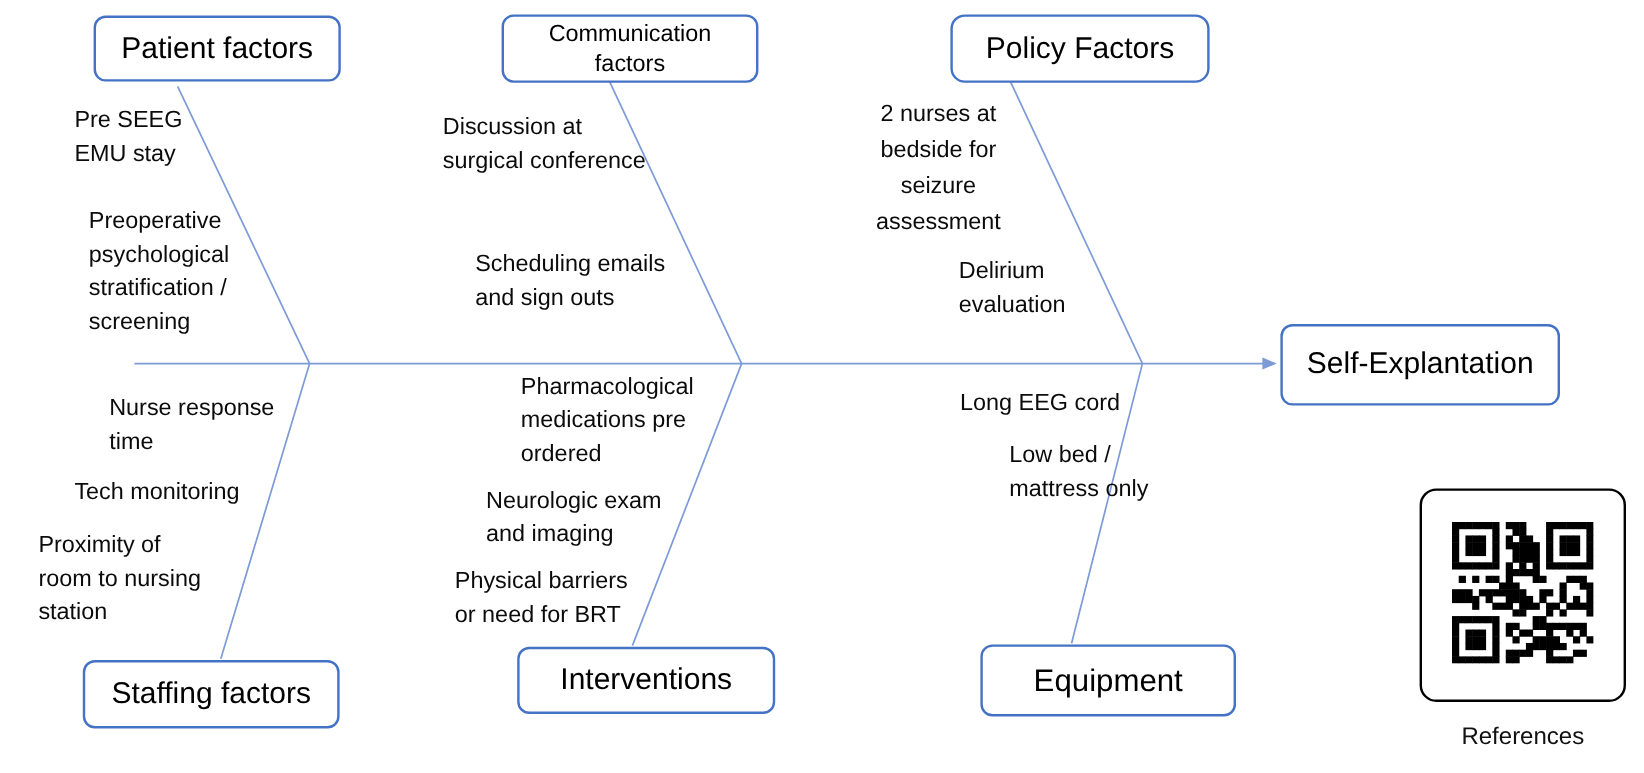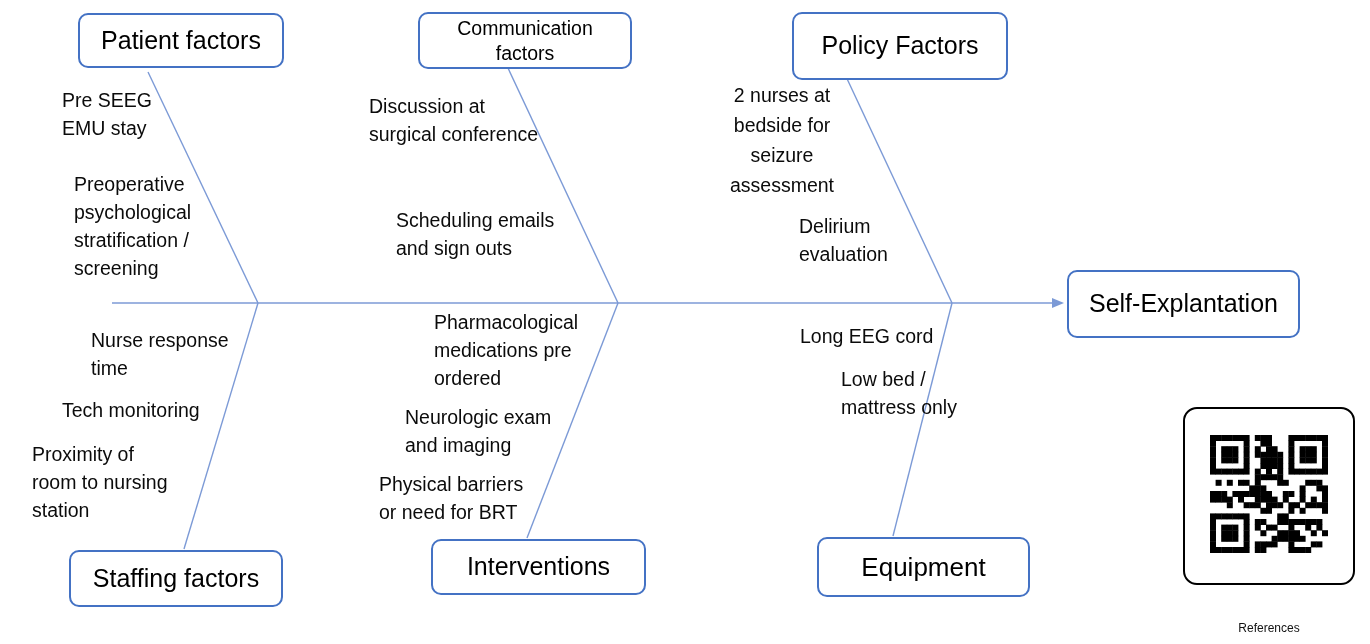--- a/index.html
+++ b/index.html
@@ -26,21 +26,21 @@
   }
   .cause{
     position:absolute;
     color:#0b0b0b;
     font-size:19.5px;
     line-height:28px;
     white-space:pre-line;
   }
   .box-patient{left:78px;top:13px;width:206px;height:55px;}
   .box-communication{left:418px;top:12px;width:214px;height:57px;font-size:19.5px;line-height:1.25;}
-  .box-policy{left:792px;top:12px;width:216px;height:68px;}
+  .box-policy{left:792px;top:12px;width:216px;height:57px;border-radius:12px;}
   .box-staffing{left:69px;top:550px;width:214px;height:57px;}
   .box-interventions{left:431px;top:539px;width:215px;height:56px;}
   .box-equipment{left:817px;top:537px;width:213px;height:60px;font-size:26px;}
   .box-effect{left:1067px;top:270px;width:233px;height:68px;}
 
   .cause-pre-seeg{left:62px;top:86px;}
   .cause-preop{left:74px;top:170px;}
   .cause-discussion{left:349px;top:92px;margin-left:20px;}
   .cause-scheduling{left:396px;top:206px;}
   .cause-two-nurses{left:730px;top:80px;line-height:30px;text-align:center;}
@@ -56,23 +56,23 @@
 
   .qr-frame{
     position:absolute;left:1183px;top:407px;width:172px;height:178px;
     box-sizing:border-box;
     border:2.5px solid #000;
     border-radius:14px;
     background:#fff;
     display:flex;align-items:center;justify-content:center;
   }
   .qr-caption{
-    position:absolute;left:1183px;top:621px;width:172px;
+    position:absolute;left:1183px;top:603px;width:172px;
     text-align:center;
-    font-size:12px;color:#111;
+    font-size:20px;color:#111;
   }
 </style>
 </head>
 <body>
 
 <div id="stage">
 
   <svg id="bones" viewBox="0 0 1370 644" xmlns="http://www.w3.org/2000/svg">
     <line x1="112" y1="303" x2="1054" y2="303" stroke="#7C9AD6" stroke-width="1.6"></line>
     <polygon points="1064,303 1052,298 1052,308" fill="#7C9AD6"></polygon>

